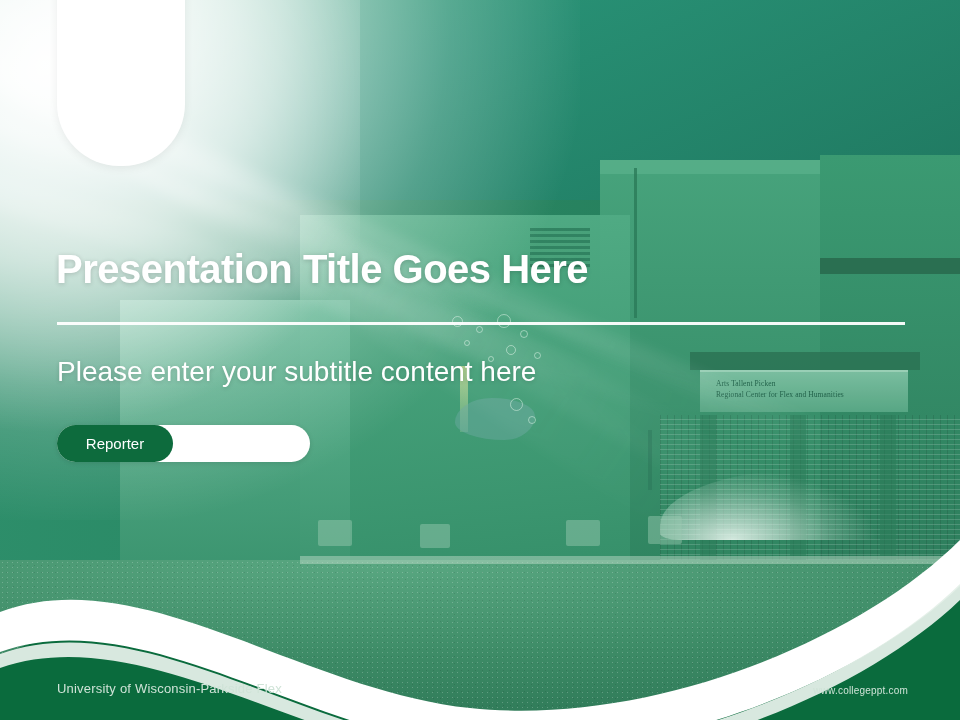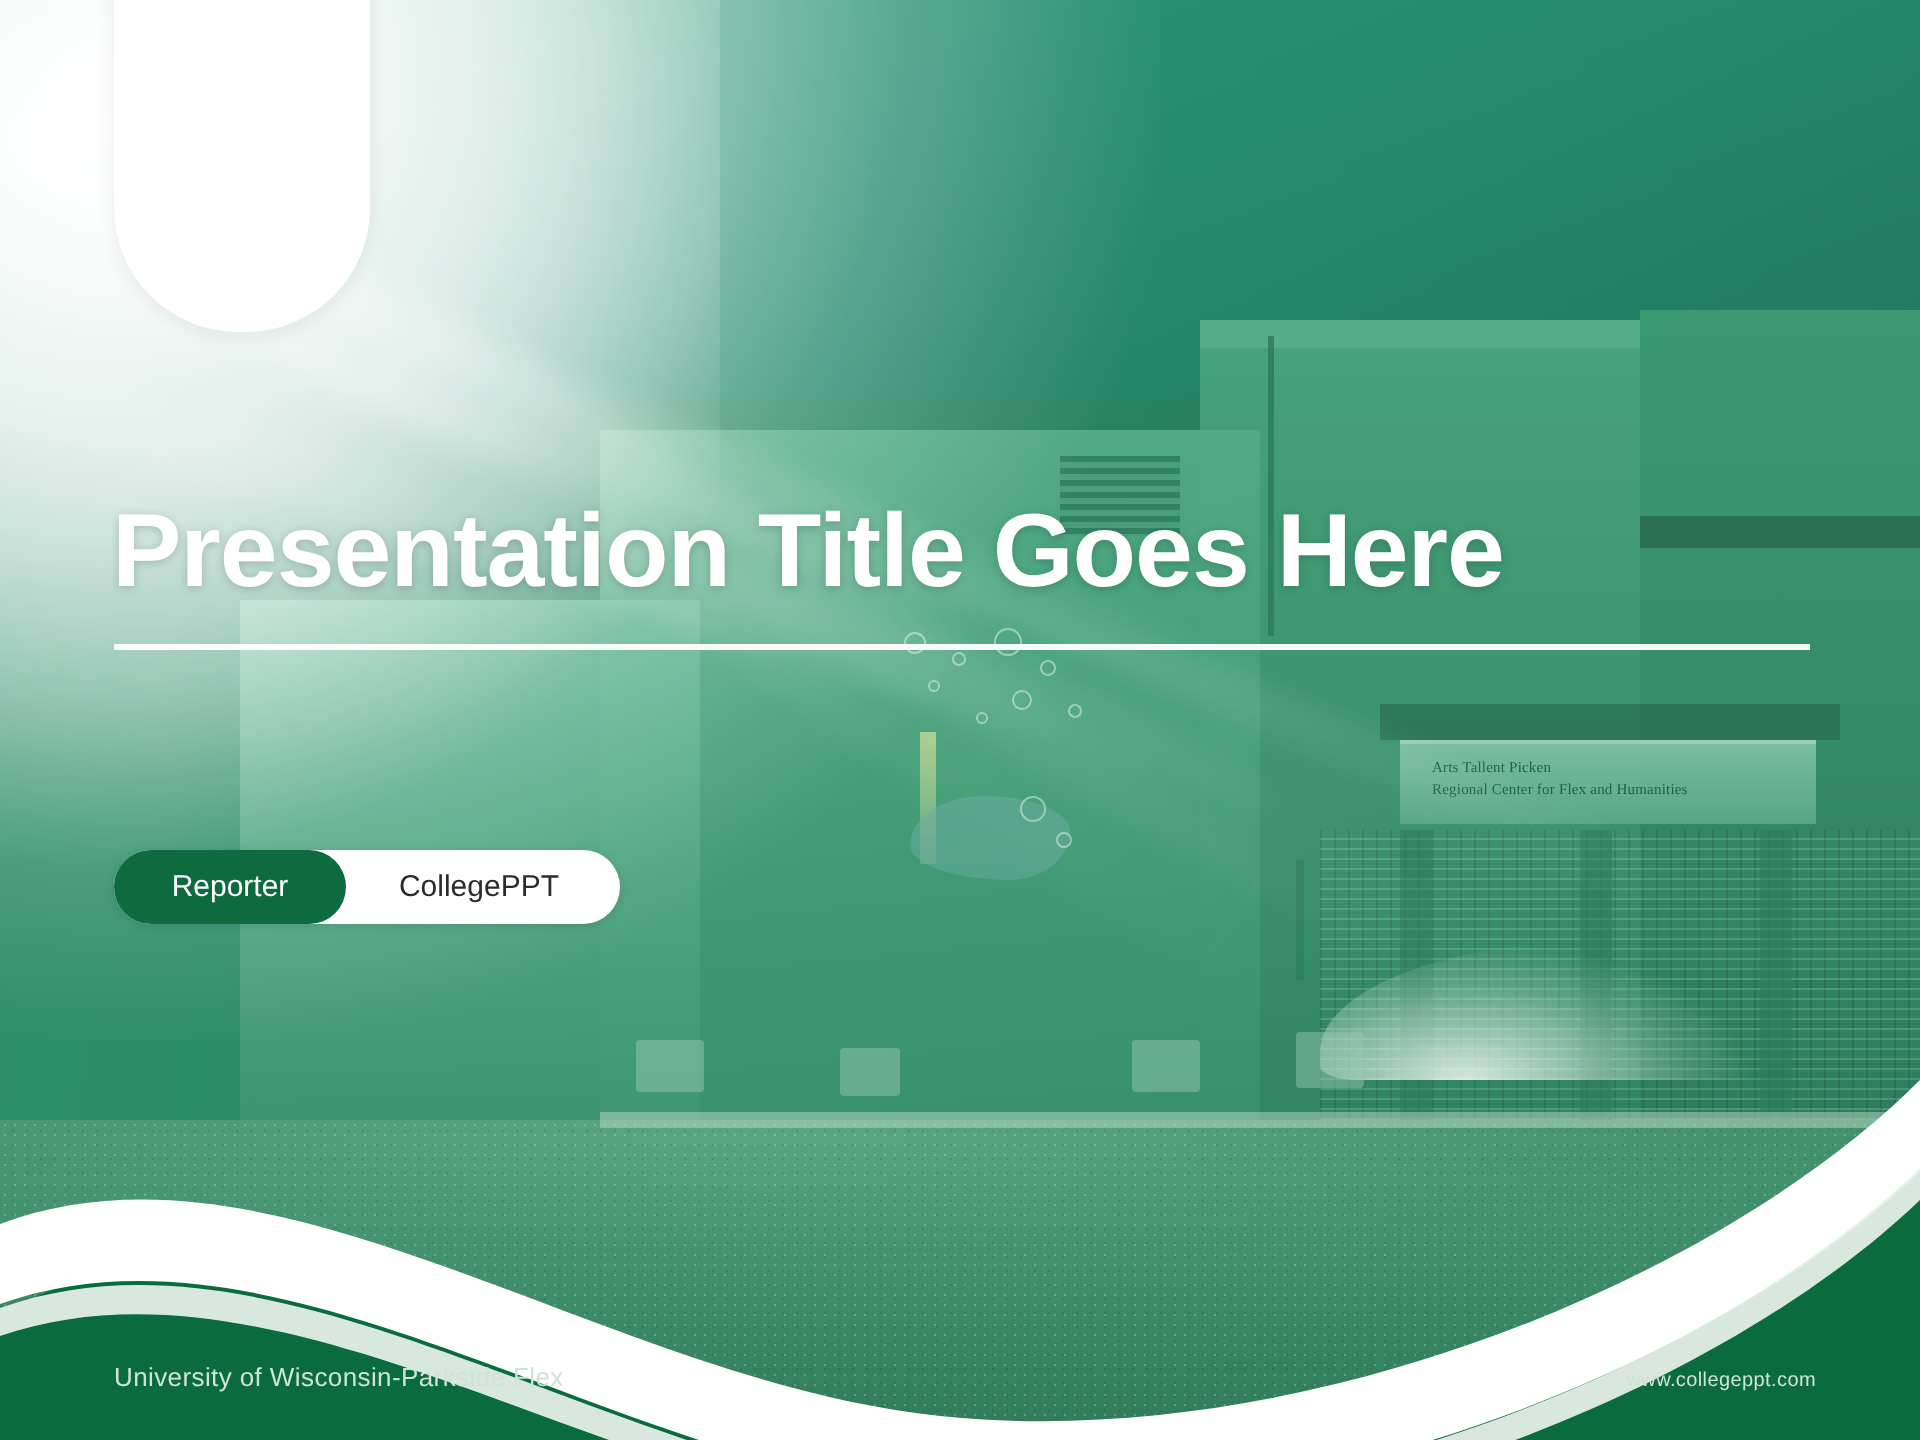--- a/index.html
+++ b/index.html
@@ -178,21 +178,21 @@
   .logo-small span { display:block; }
   .logo-main {
     font-family:"Liberation Serif", serif; font-weight:700; color:#0d6b3d;
     font-size:19px; letter-spacing:-.2px; line-height:1;
   }
   .logo-main .cap { font-size:24px; }
 
   
   .title {
     position:absolute; left:56px; top:248px; width:850px;
-    font-size:52px; font-weight:700; color:#ffffff; line-height:1.08;
+    font-size:40px; font-weight:700; color:#ffffff; line-height:1.08;
     letter-spacing:-.5px;
     text-shadow:0 1px 5px rgba(0,0,0,.18);
   }
   .divider {
     position:absolute; left:57px; top:322px; width:848px; height:3px;
     background:#ffffff; opacity:.95;
   }
   .subtitle {
     position:absolute; left:57px; top:355px; width:760px;
     font-size:28px; font-weight:400; color:#ffffff; line-height:1.2;
@@ -292,24 +292,24 @@
       <div class="glow"></div>
       <div class="glow2"></div>
     </div>
   </div>
 
   <div class="logo-badge">
   </div>
 
   <div class="title">Presentation Title Goes Here</div>
   <div class="divider"></div>
+  <div class="subtitle">Please enter your subtitle content here</div>
 
   <div class="pill">
     <div class="pill-left">Reporter</div>
-    <div class="pill-right">CollegePPT</div>
   </div>
 
   <svg class="wave" viewBox="0 0 960 200" preserveAspectRatio="none">
 
     <path fill="#0a6b3d" d="M0,138 C130,58 300,196 470,214 C640,232 840,150 960,54 L960,200 L0,200 Z"></path>
 
     <path fill="#ffffff" d="M0,92 C140,40 300,170 470,188 C650,207 860,120 960,20
              L960,66 C860,162 650,248 470,228 C300,210 140,82 0,132 Z"></path>
 
     <path fill="#e4efe8" opacity="0.95" d="M0,134 C140,84 300,212 470,230 C650,249 860,162 960,64

